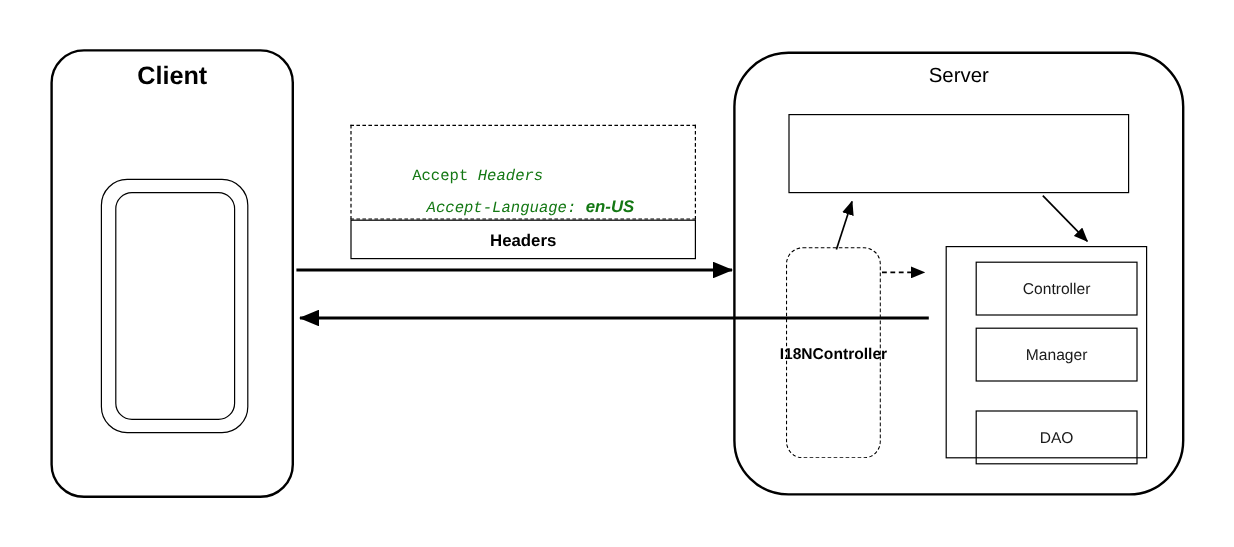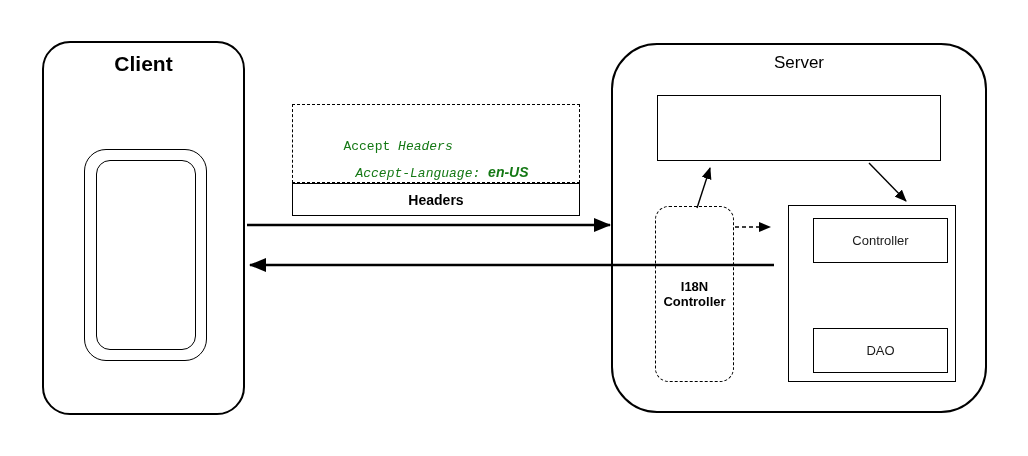--- a/index.html
+++ b/index.html
@@ -78,37 +78,37 @@
   .local-cells{flex:1;display:flex;}
   .local-cell{
     flex:1;display:flex;align-items:center;justify-content:center;
     font-size:13px;
   }
   .cell-resolve{border-right:1.3px solid #000;}
 
   .interceptor-box{
     left:655px;top:206px;width:79px;height:176px;
     border:1.3px dashed #000;border-radius:14px;
-    display:flex;flex-direction:column;align-items:center;justify-content:center;
+    display:flex;flex-direction:row;align-items:center;justify-content:center;
     text-align:center;font-weight:bold;font-size:13px;line-height:15px;
   }
   .layers-container{
     left:774px;top:205px;width:168px;height:177px;
     border:1.5px solid #000;
     margin-left:14px;
   }
   .layer-box{
     position:absolute;left:24px;width:133px;height:43px;
     border:1.3px solid #000;
     display:flex;align-items:center;justify-content:center;
     font-size:13px;color:#1a1a1a;
   }
   .layer-0{top:12px;}
   .layer-1{top:67px;}
-  .layer-2{top:122px;}
+  .layer-2{top:136px;}
 
   
   #arrows{
     position:absolute;left:0;top:0;width:1028px;height:456px;
     pointer-events:none;
   }
 </style>
 </head>
 <body>
 
@@ -138,20 +138,21 @@
     </div>
   </div>
 
   <div class="abs interceptor-box">
     <div>I18N</div>
     <div>Controller</div>
   </div>
 
   <div class="abs layers-container">
     <div class="layer-box layer-0">Controller</div>
+    <div class="layer-box layer-1">Manager</div>
     <div class="layer-box layer-2">DAO</div>
   </div>
 
   <svg id="arrows" viewBox="0 0 1028 456" xmlns="http://www.w3.org/2000/svg">
     <defs>
       <marker id="ah-big" markerUnits="userSpaceOnUse" markerWidth="17" markerHeight="14" refX="16" refY="7" orient="auto">
         <path d="M0,0 L17,7 L0,14 z" fill="#000"></path>
       </marker>
       <marker id="ah-small" markerUnits="userSpaceOnUse" markerWidth="12" markerHeight="10" refX="11" refY="5" orient="auto">
         <path d="M0,0 L12,5 L0,10 z" fill="#000"></path>

